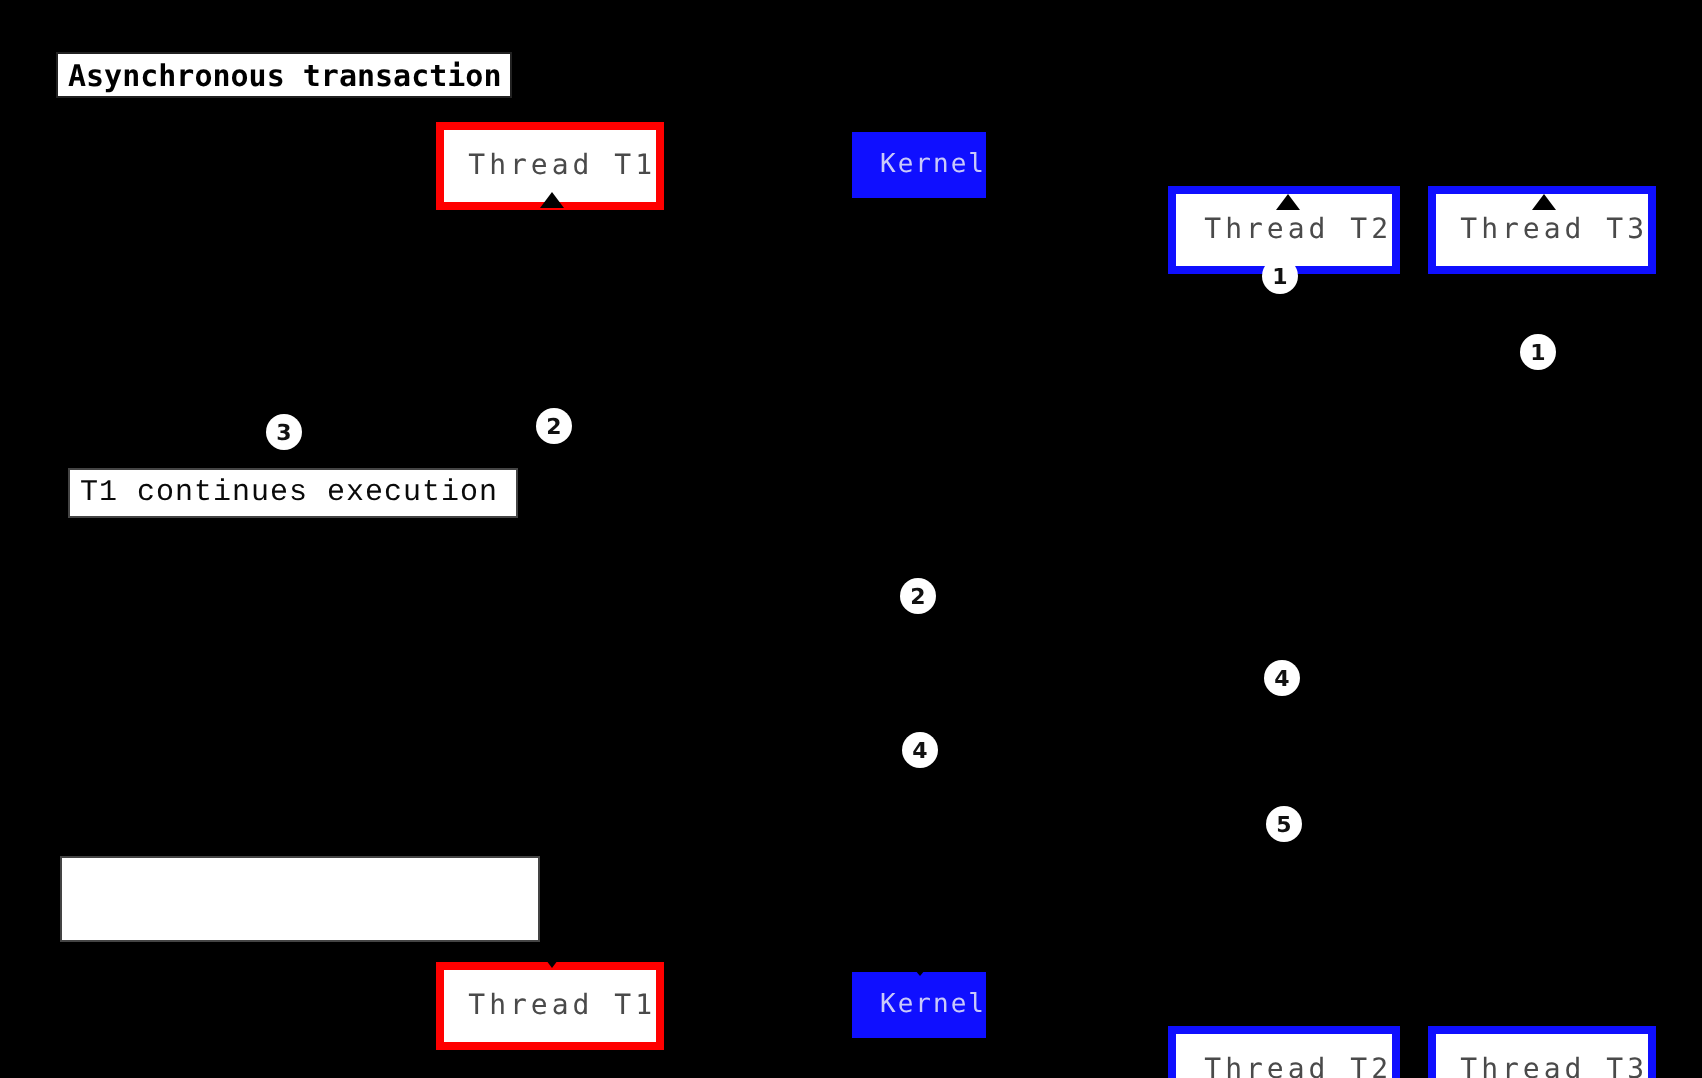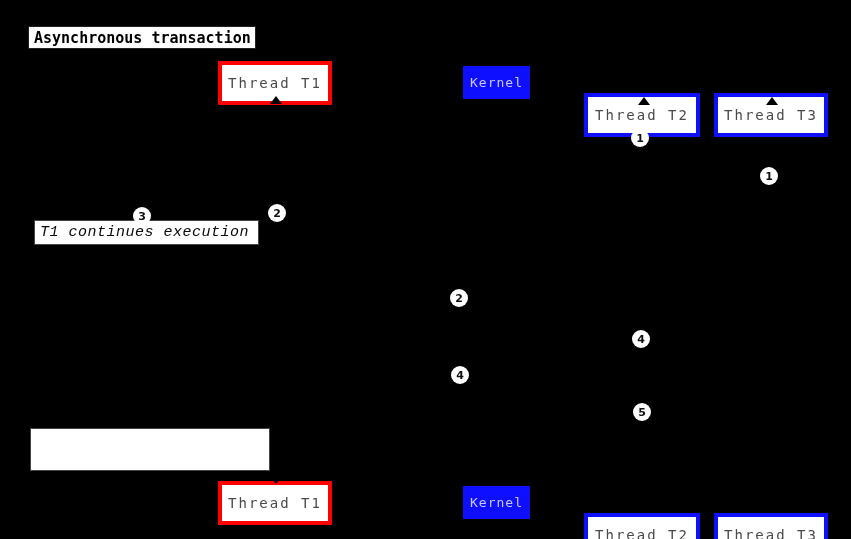--- a/index.html
+++ b/index.html
@@ -20,28 +20,28 @@
   .title-note{
     font-family:"DejaVu Sans Mono",monospace;font-weight:bold;font-size:15px;
     padding-left:5px;letter-spacing:0px;color:#000;
   }
   .body-note{
     font-family:"Liberation Mono",monospace;font-size:15px;padding-left:5px;
     letter-spacing:0.5px;color:#0a0a0a;border-color:#444;
   }
   .participant{
     position:absolute;box-sizing:border-box;background:#fff;
-    display:flex;align-items:center;justify-content:center;
+    display:flex;align-items:center;justify-content:flex-end;
     font-size:14px;letter-spacing:2px;color:var(--ptext);white-space:nowrap;
   }
   .p-red{border:4px solid var(--red);}
   .p-blue{border:4px solid var(--blue);margin-top:32px;}
   .p-kernel{
     background:var(--blue);color:var(--kernel-text);border:none;
-    font-size:13px;letter-spacing:1px;margin-left:37px;
+    font-size:13px;letter-spacing:1px;
   }
   .marker{
     position:absolute;width:18px;height:18px;border-radius:50%;
     background:#fff;color:#111;display:flex;align-items:center;justify-content:center;
     font-family:"DejaVu Sans",sans-serif;font-weight:bold;font-size:11px;z-index:3;
   }
   .tri{position:absolute;width:0;height:0;z-index:2;}
   .tri-up{border-left:6px solid transparent;border-right:6px solid transparent;border-bottom:8px solid #000;}
   .tri-down{border-left:6px solid transparent;border-right:6px solid transparent;border-top:8px solid #000;}
   .tri-down-sm{border-left:5px solid transparent;border-right:5px solid transparent;border-top:6px solid #000;}
@@ -74,21 +74,21 @@
 
   <div class="marker" style="left:631px;top:129px;">1</div>
   <div class="marker" style="left:760px;top:167px;">1</div>
   <div class="marker" style="left:133px;top:207px;">3</div>
   <div class="marker" style="left:268px;top:204px;">2</div>
   <div class="marker" style="left:450px;top:289px;">2</div>
   <div class="marker" style="left:632px;top:330px;">4</div>
   <div class="marker" style="left:451px;top:366px;">4</div>
   <div class="marker" style="left:633px;top:403px;">5</div>
 
-  <div class="note body-note" style="left:34px;top:220px;width:225px;height:25px;font-style:italic;">
+  <div class="note body-note" style="left:34px;top:234px;width:225px;height:25px;">
     <span>T1 continues execution</span>
   </div>
   <div class="note body-note" style="left:30px;top:428px;width:240px;height:43px;">
     <span></span>
   </div>
 
   <div class="tri tri-down" style="left:270px;top:476px;"></div>
   <div class="tri tri-down-sm" style="left:455px;top:482px;"></div>
   <div class="tri tri-down" style="left:636px;top:477px;"></div>
   <div class="tri tri-down" style="left:763px;top:477px;"></div>

